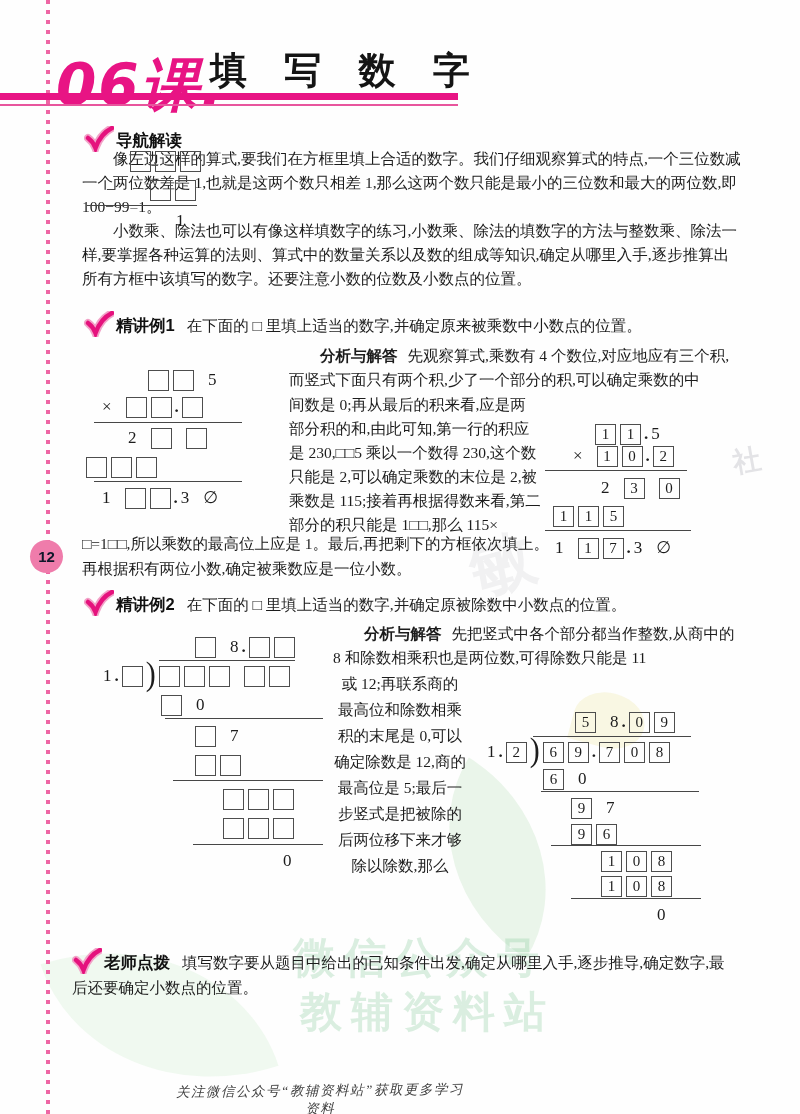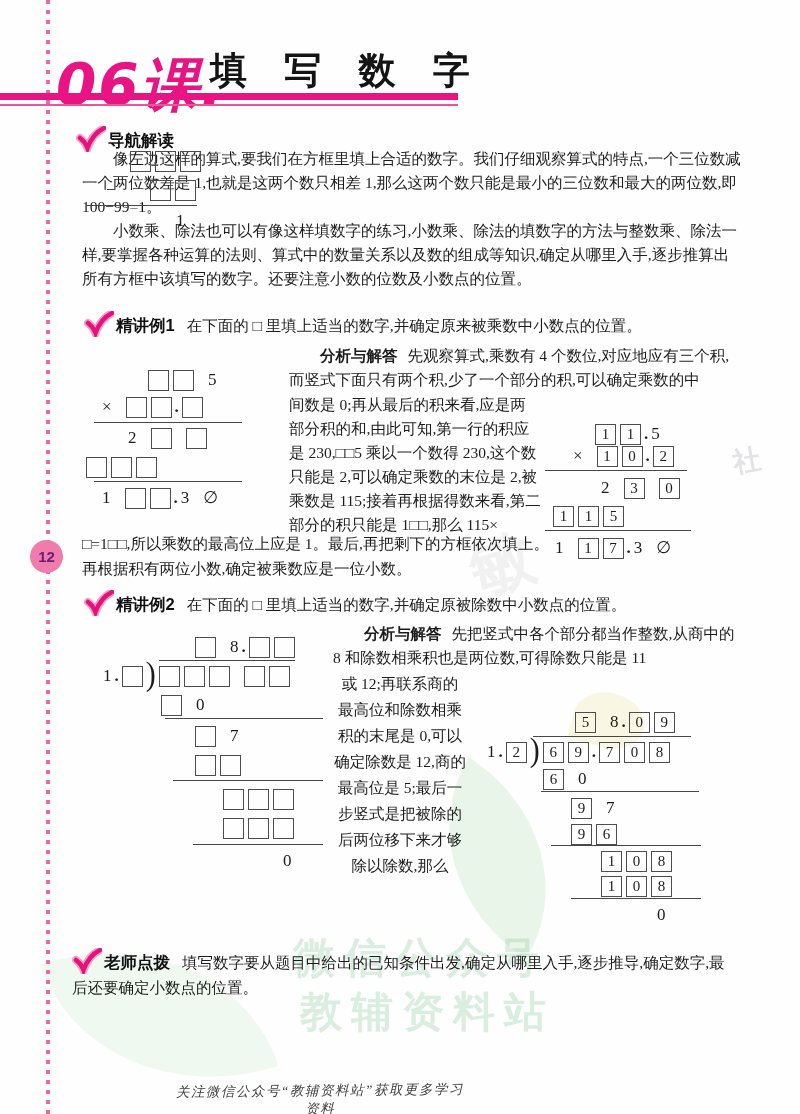--- a/index.html
+++ b/index.html
@@ -3,21 +3,21 @@
 <meta charset="utf-8">
 <style>
   html,body{margin:0;padding:0;background:#e9e9e9;}
   .page{position:relative;width:800px;height:1114px;background:#fefefe;overflow:hidden;
         font-family:"Liberation Serif","DejaVu Serif",serif;color:#1c1c1c;}
   
   .dotline{position:absolute;left:46px;top:0;width:4px;height:1114px;
            background:repeating-linear-gradient(180deg,#ee66a4 0 4px,transparent 4px 10px);}
   .badge{position:absolute;left:30px;top:540px;width:33px;height:33px;border-radius:50%;
          background:#ef7cab;display:flex;align-items:center;justify-content:center;
-         font-weight:bold;font-size:15px;color:#701a75;font-family:"Liberation Sans",sans-serif;}
+         font-weight:bold;font-size:15px;color:#0f172a;font-family:"Liberation Sans",sans-serif;}
   
   .lesson{position:absolute;left:56px;top:22px;font-family:"DejaVu Sans",sans-serif;
           font-weight:bold;font-style:italic;font-size:58px;color:#e81484;letter-spacing:2px;margin-top:25px;}
   .htitle{position:absolute;left:210px;top:46px;font-size:37px;font-weight:bold;color:#141414;
           letter-spacing:14px;font-family:"Liberation Serif",serif;}
   .rule-thick{position:absolute;left:0;top:93px;width:458px;height:7px;background:#e81484;}
   .rule-thin{position:absolute;left:0;top:104px;width:458px;height:2px;background:#e8559d;}
   
   .sec{position:absolute;white-space:nowrap;}
   .check{display:inline-block;width:30px;height:26px;vertical-align:-6px;margin-right:2px;}
@@ -63,21 +63,21 @@
   <div class="dotline"></div>
   <div class="badge">
     <span>12</span>
   </div>
 
   <div class="lesson">06课.</div>
   <div class="htitle">填 写 数 字</div>
   <div class="rule-thick"></div>
   <div class="rule-thin"></div>
 
-  <div class="sec" style="left:76px;top:126px;">
+  <div class="sec" style="left:84px;top:126px;">
     <span class="check">
       <svg width="30" height="26" viewBox="0 0 30 26">
         <path d="M4 12 C8 15,10 18,11.5 22 C15 12,22 5,28 2" fill="none" stroke="#f2a3c8" stroke-width="8" stroke-linecap="round"></path>
         <path d="M4 12 C8 15,10 18,11.5 22 C15 12,22 5,28 2" fill="none" stroke="#e5127d" stroke-width="4.5" stroke-linecap="round"></path>
       </svg>
     </span><b class="seclab">导航解读</b>
   </div>
 
   <div class="txt" style="left:82px;top:147px;width:660px;">
     <div class="subfloat diagram">

